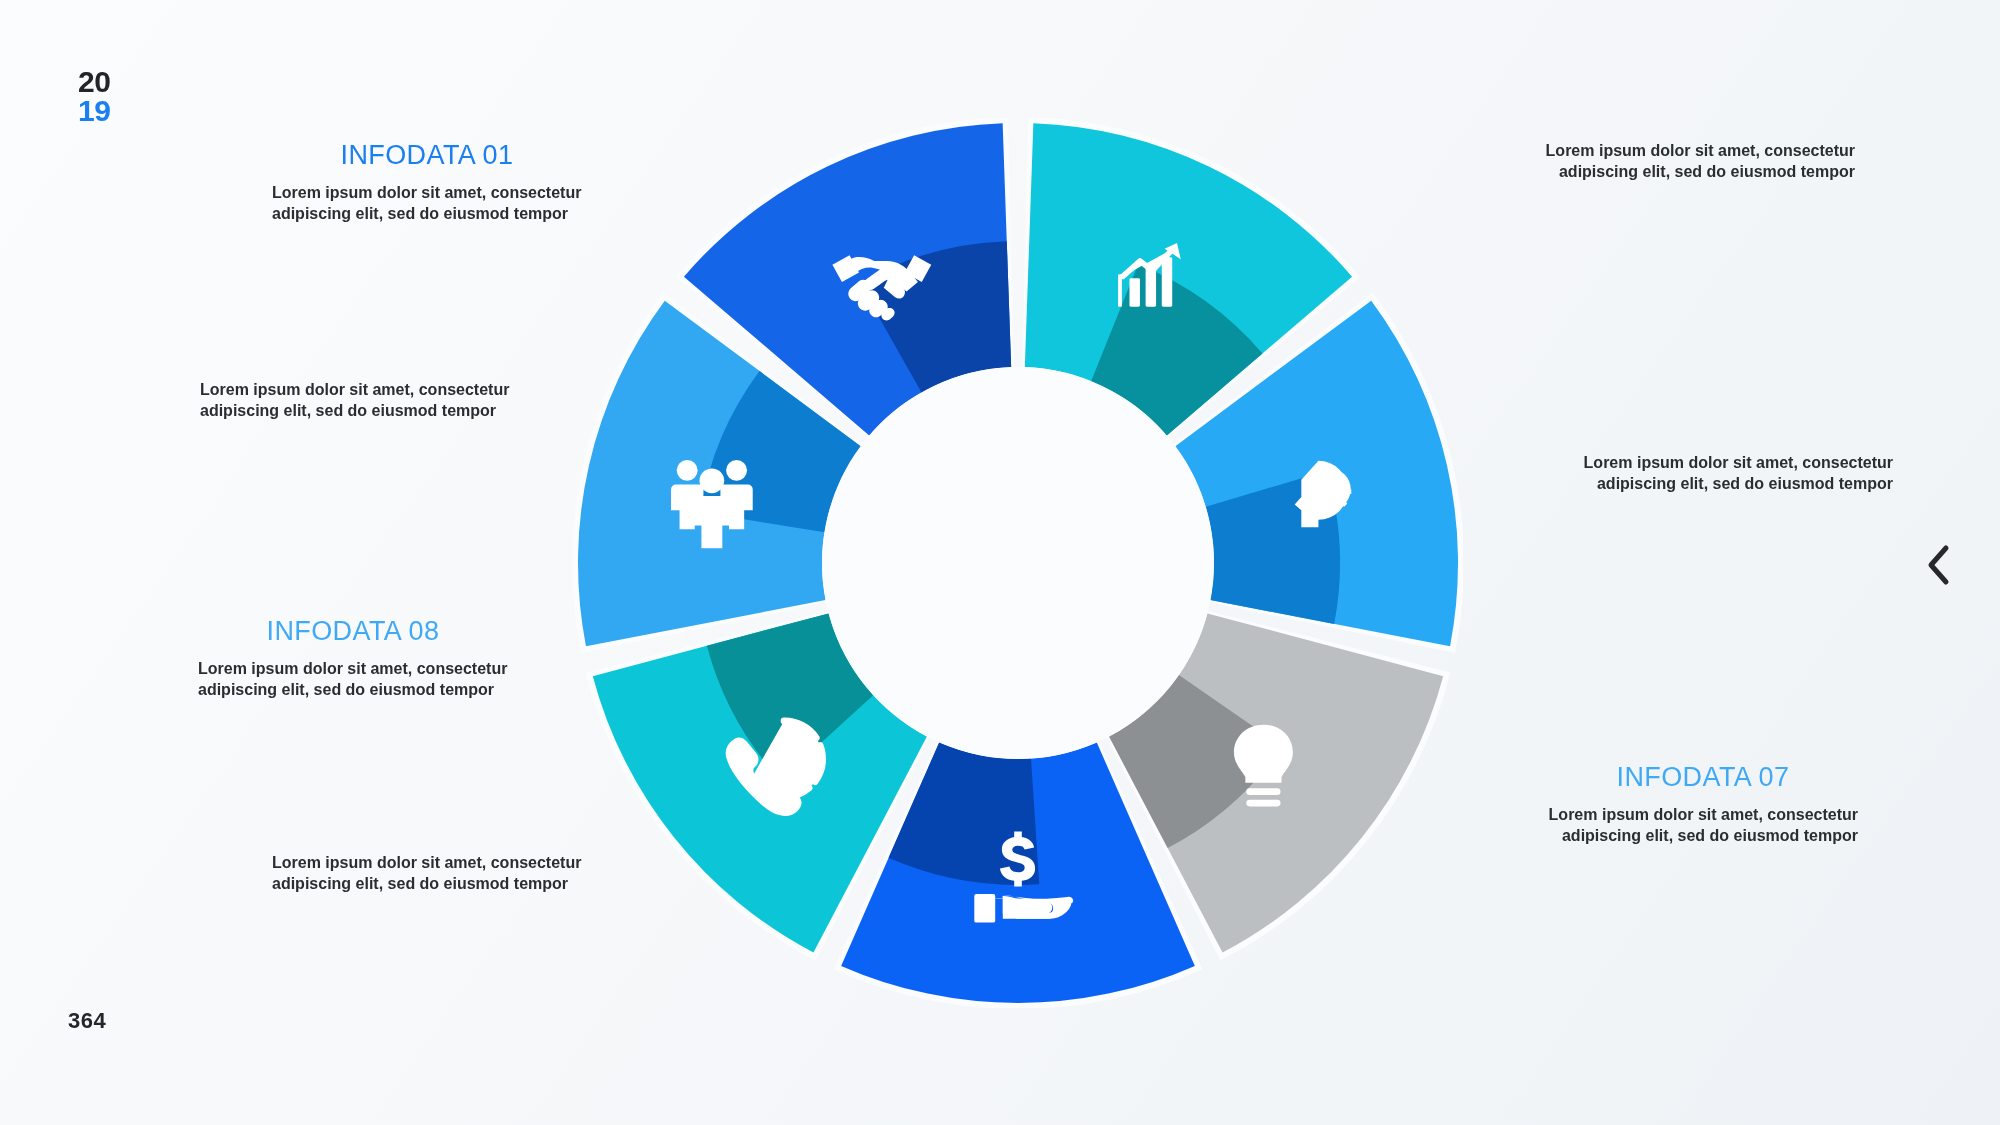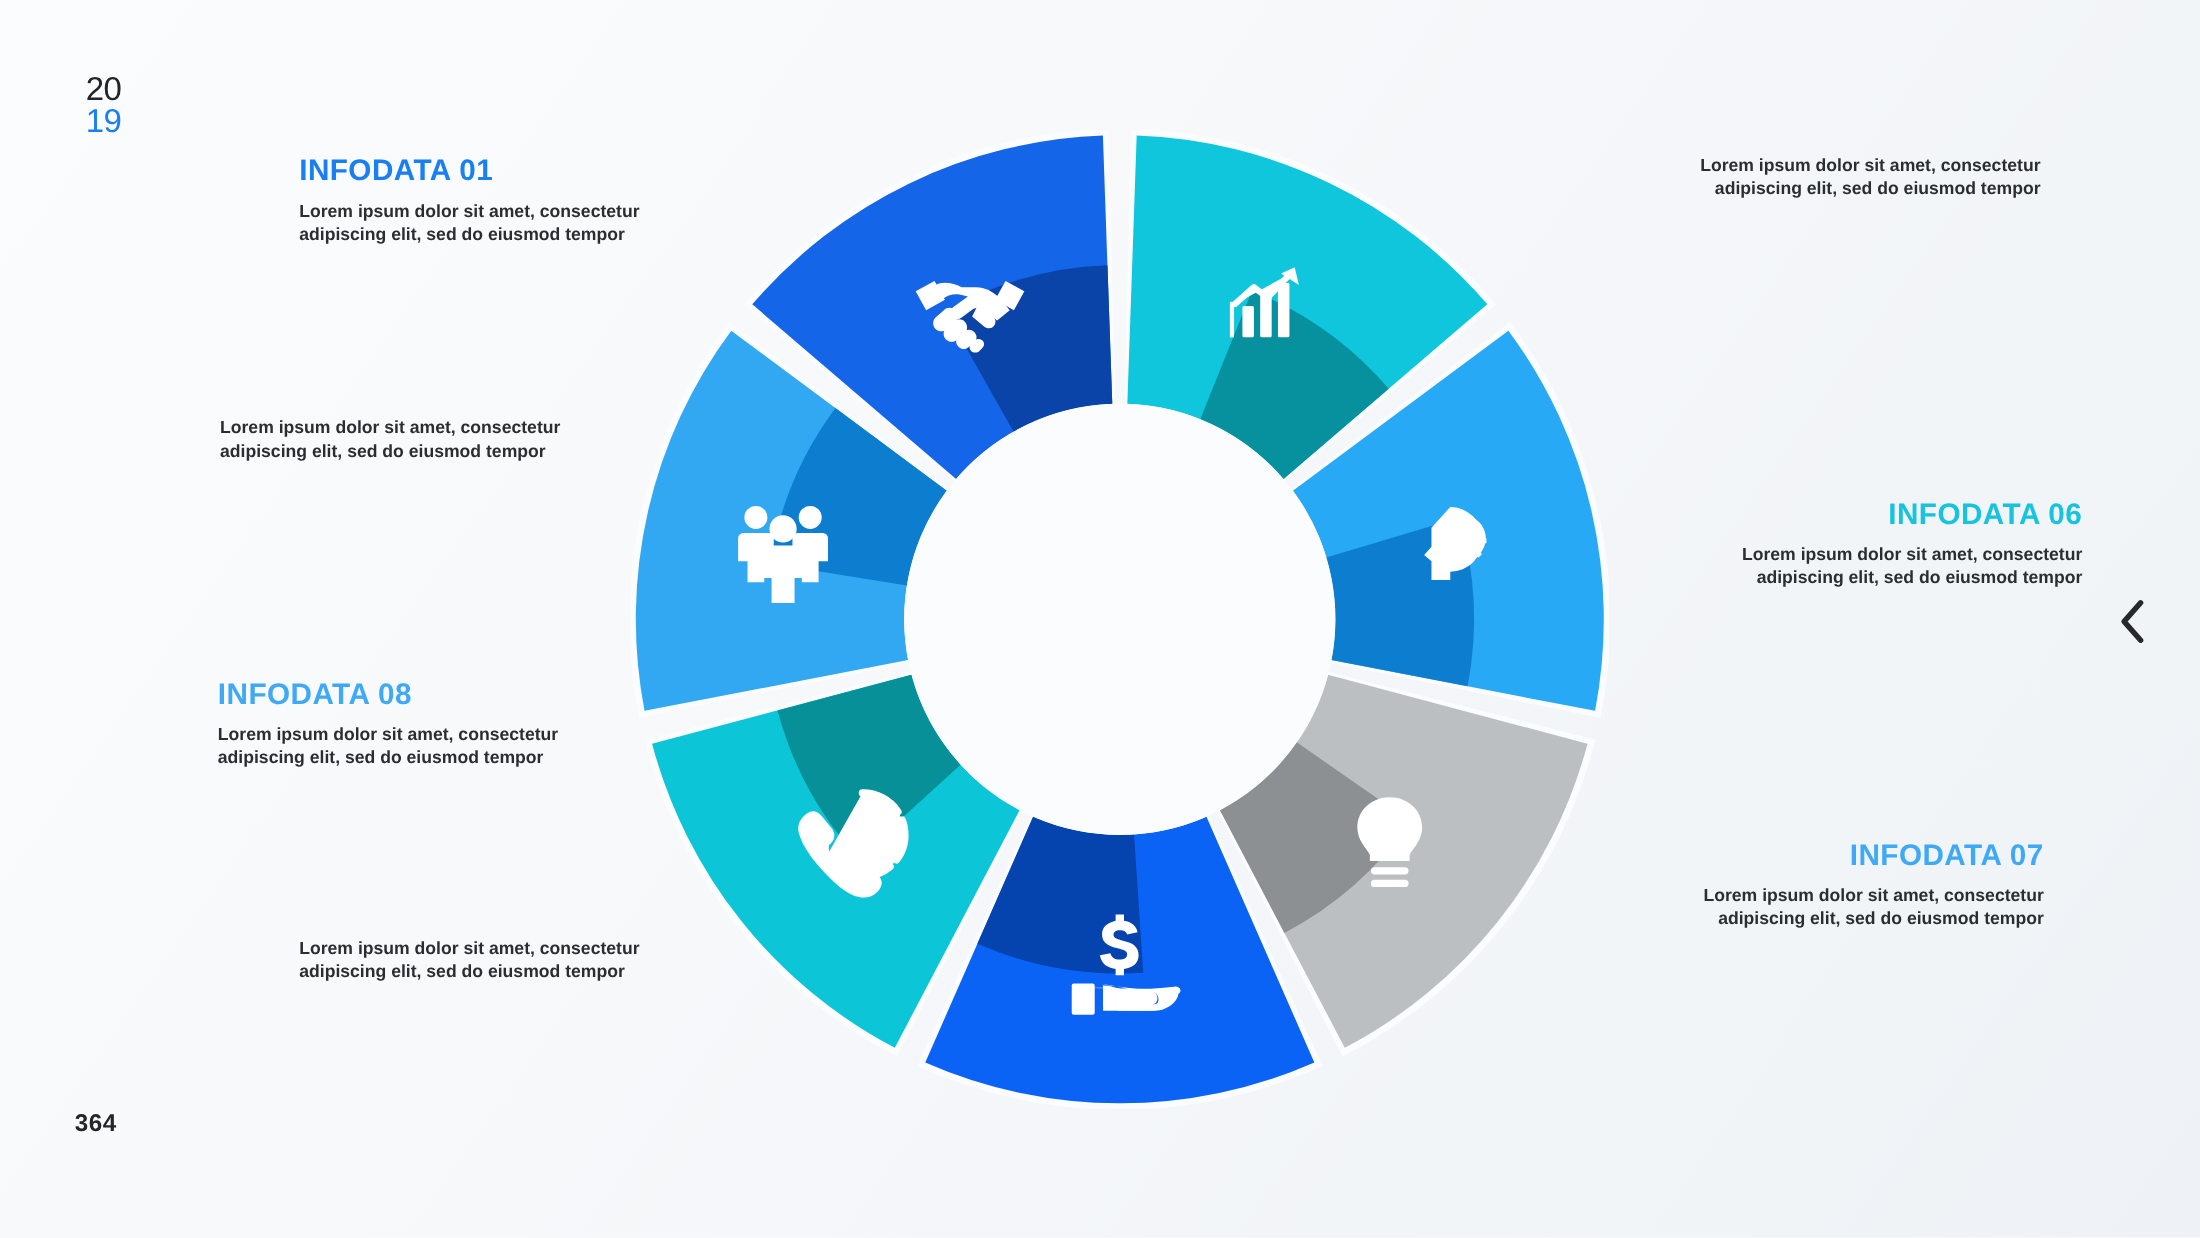--- a/index.html
+++ b/index.html
@@ -13,21 +13,21 @@
   .slide {
     position:relative;
     width:2000px; height:1125px;
     background:linear-gradient(125deg,#fbfcfd 0%,#f6f8fa 45%,#eef2f6 100%);
   }
 
   
   .year {
     position:absolute;
     left:78px; top:68px;
-    font-size:30px; font-weight:normal;
+    font-size:30px; font-weight:bold;
     line-height:0.95;
     letter-spacing:-0.5px;
   }
   .year .y1 { color:#222528; display:block; }
   .year .y2 { color:#1a7ff0; display:block; }
 
   
   .page-num {
     position:absolute;
     left:68px; top:1008px;
@@ -42,24 +42,25 @@
     right:38px; top:542px;
     width:46px; height:46px;
     display:flex; align-items:center; justify-content:center;
     cursor:pointer;
   }
   .nav-prev svg { display:block; }
 
   
   .info-block { position:absolute; width:310px; }
   .info-block .title {
-    font-size:27px; font-weight:bold;
+    font-size:27px; font-weight:normal;
     letter-spacing:0.4px;
     margin-bottom:11px;
     white-space:nowrap;
+    text-align:center;
   }
   .info-block .body {
     font-size:16px;
     line-height:1.33;
     color:#2b2e31;
     font-weight:700;
   }
   .left-block  { text-align:left;  }
   .right-block { text-align:right; }
 
@@ -119,21 +120,20 @@
 
   <div class="info-block left-block" id="blk4">
     <div class="body">Lorem ipsum dolor sit amet, consectetur adipiscing elit, sed do eiusmod tempor</div>
   </div>
 
   <div class="info-block right-block" id="blk5">
     <div class="body">Lorem ipsum dolor sit amet, consectetur adipiscing elit, sed do eiusmod tempor</div>
   </div>
 
   <div class="info-block right-block" id="blk6">
-    <div class="title" style="color:#17c3dd">INFODATA 06</div>
     <div class="body">Lorem ipsum dolor sit amet, consectetur adipiscing elit, sed do eiusmod tempor</div>
   </div>
 
   <div class="info-block right-block" id="blk7">
     <div class="title" style="color:#3fa9f5">INFODATA 07</div>
     <div class="body">Lorem ipsum dolor sit amet, consectetur adipiscing elit, sed do eiusmod tempor</div>
   </div>
 
   <div class="donut-wrap">
     <svg viewBox="0 0 890 890">

